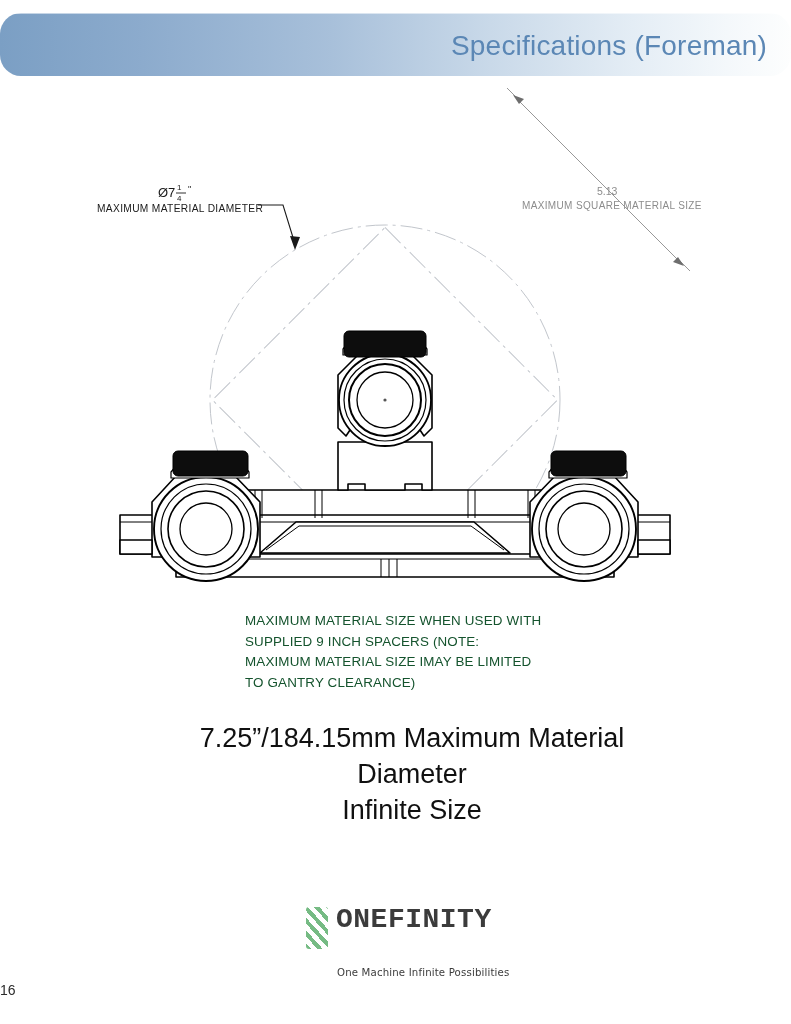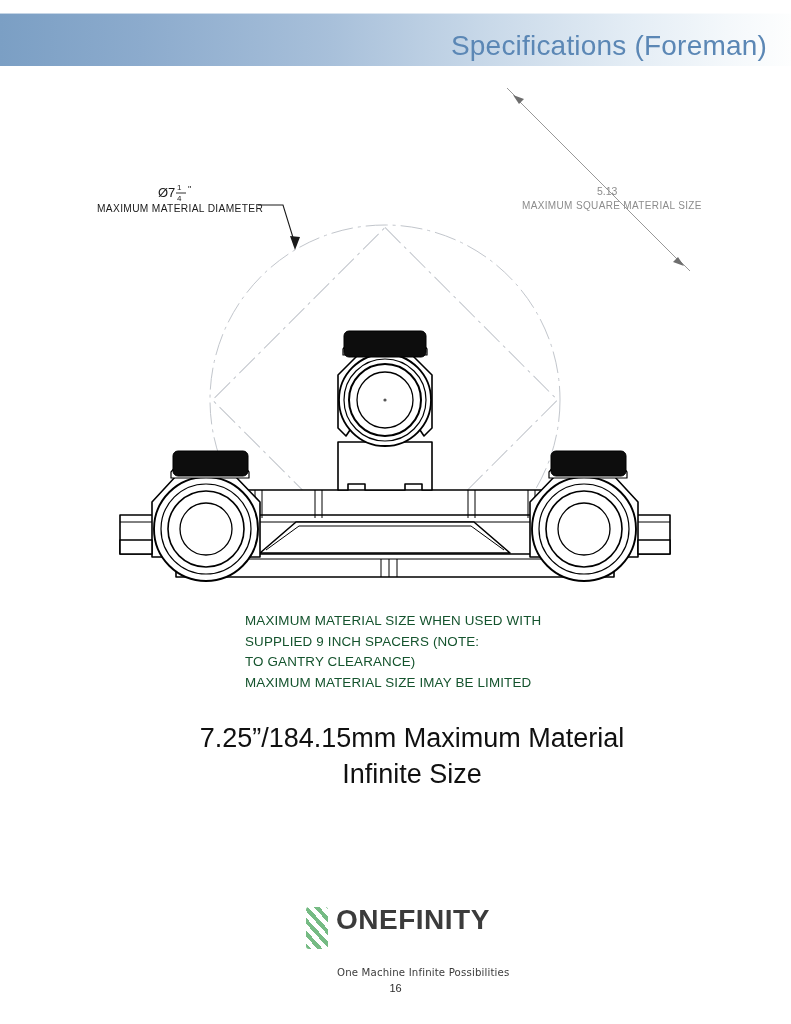--- a/index.html
+++ b/index.html
@@ -15,30 +15,31 @@
     font-family: "Liberation Sans", sans-serif;
     color: #1a1a1a;
   }
 
   
   #header-banner {
     position: absolute;
     left: 0;
     top: 13px;
     width: 791px;
-    height: 53px;
+    height: 63px;
     background: linear-gradient(to right,
                 #7b9fc4 0%,
                 #8cabcd 18%,
                 #a8c0da 42%,
                 #c9d9e9 62%,
                 #e4edf5 80%,
                 #f4f8fb 92%,
                 #fdfefe 100%);
     box-sizing: border-box;
+    border-radius: 21px;
   }
   #header-banner::before {
     content: "";
     position: absolute;
     left: 0; top: 0; right: 0;
     height: 1px;
     background: rgba(255,255,255,0.55);
   }
   #header-title {
     position: absolute;
@@ -111,43 +112,43 @@
   }
   #logo-wordmark {
     position: absolute;
     left: 30px;
     top: 0px;
     font-size: 28px;
     font-weight: 700;
     letter-spacing: 0.5px;
     color: #3b3b3b;
     line-height: 30px;
-    font-family: Liberation Sans, sans-serif;
+    font-family: Liberation Mono, monospace;
     text-align: right;
   }
   #logo-tagline {
     position: absolute;
     left: 31px;
     top: 30px;
     font-size: 10.2px;
     letter-spacing: 0.15px;
     color: #3b3b3b;
     white-space: nowrap;
     font-family: "DejaVu Sans", sans-serif;
     margin-top: 32px;
   }
 
   
   #page-number {
     position: absolute;
     left: 0;
     top: 982px;
     width: 791px;
-    text-align: center;
-    font-size: 11px;
+    text-align: left;
+    font-size: 14px;
     color: #2b2b2b;
   }
 </style>
 </head>
 <body>
 
 <div id="header-banner">
   <div id="header-title">Specifications  (Foreman)</div>
 </div>
 
@@ -243,26 +244,27 @@
   <g>
     <text x="597" y="125" font-family="Liberation Sans, sans-serif" font-size="10.5" fill="#8c8c8c">5.13</text>
     <text x="522" y="139" font-family="Liberation Sans, sans-serif" font-size="10" letter-spacing="0.35" fill="#8c8c8c">MAXIMUM SQUARE MATERIAL SIZE</text>
   </g>
 </svg>
 </div>
 
 <div id="note-block">
   <div>MAXIMUM MATERIAL SIZE WHEN USED WITH</div>
   <div>SUPPLIED 9 INCH SPACERS (NOTE:</div>
+  <div>MAXIMUM MATERIAL SIZE IMAY BE LIMITED</div>
   <div>TO GANTRY CLEARANCE)</div>
-  <div>MAXIMUM MATERIAL SIZE IMAY BE LIMITED</div>
 </div>
 
 <div id="caption-block">
   <div>7.25”/184.15mm Maximum Material</div>
+  <div>Diameter</div>
   <div>Infinite Size</div>
 </div>
 
 <div id="logo-block">
   <div id="logo-mark"></div>
   <div id="logo-wordmark">ONEFINITY</div>
   <div id="logo-tagline">One Machine Infinite Possibilities</div>
 </div>
 
 <div id="page-number">16</div>

